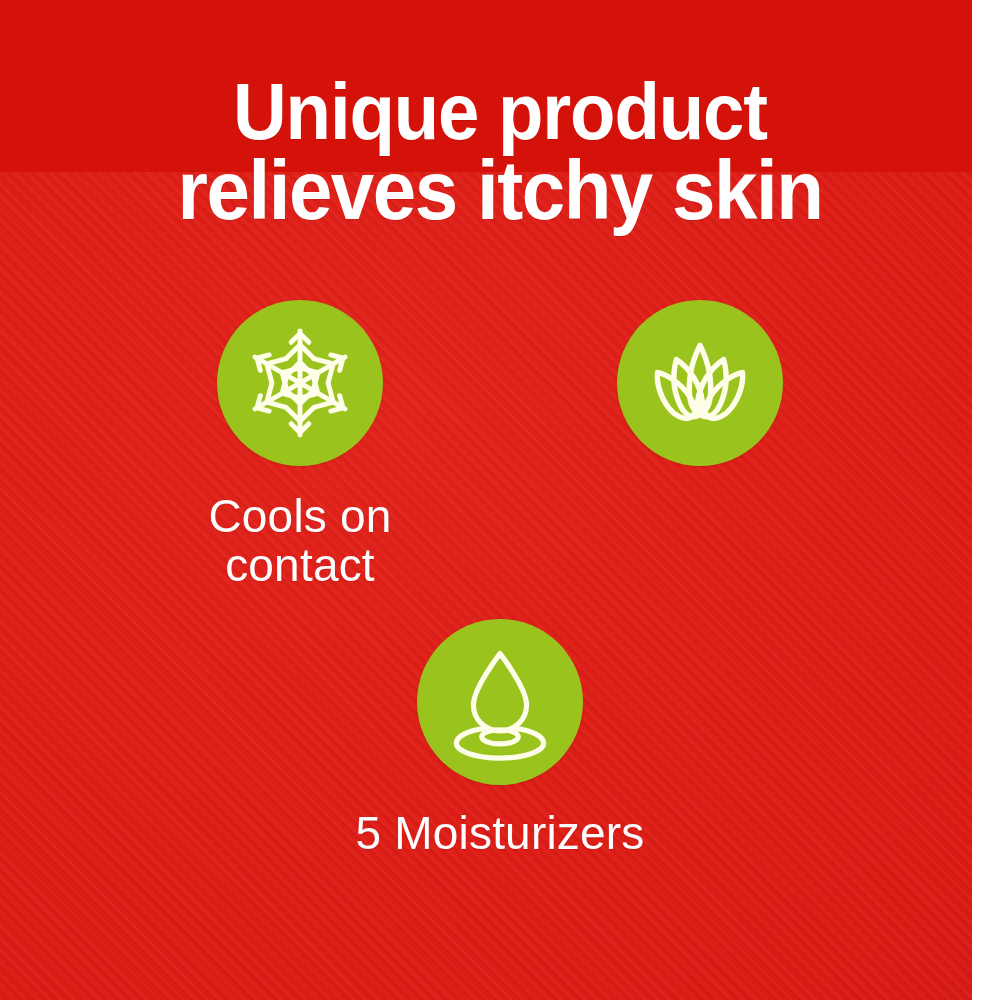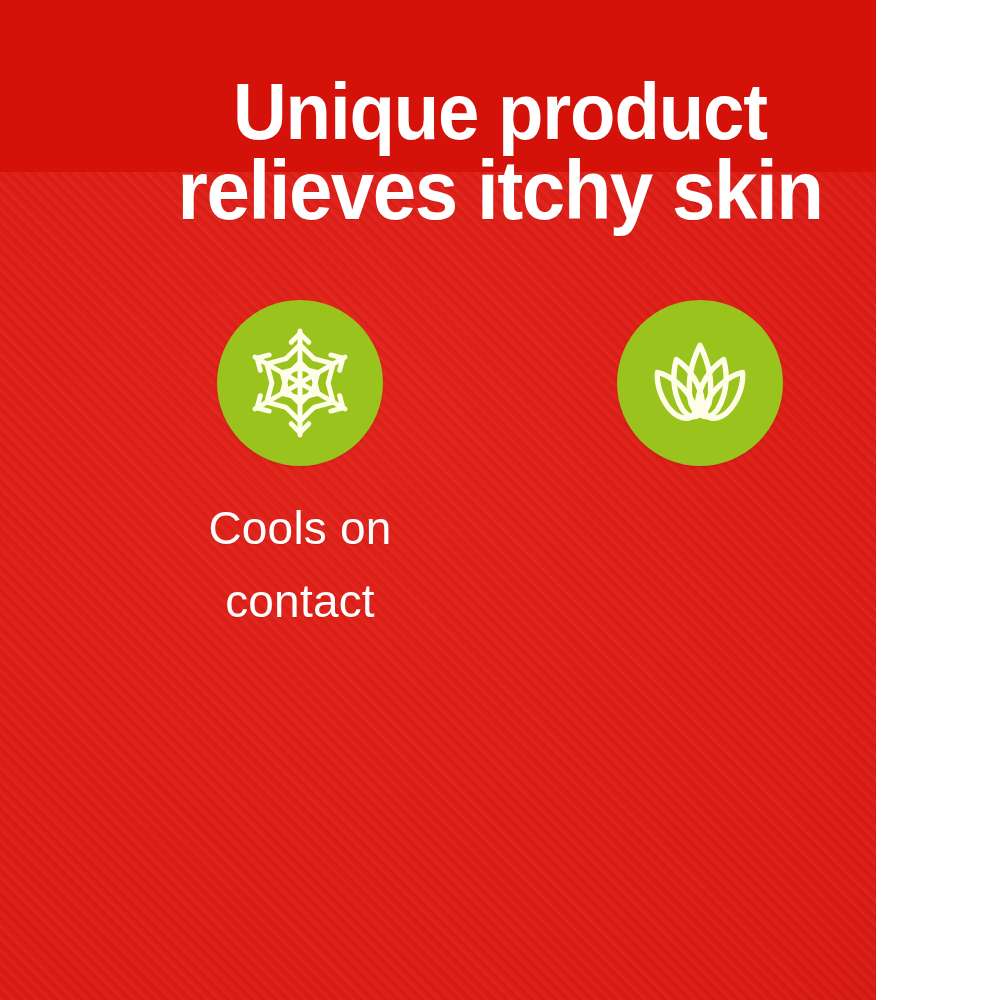--- a/index.html
+++ b/index.html
@@ -4,21 +4,21 @@
 <title>Product Benefits Graphic</title>
 <style>
   html, body {
     margin: 0;
     padding: 0;
     background: #ffffff;
   }
 
   #poster {
     position: relative;
-    width: 876px;
+    width: 972px;
     height: 1000px;
     overflow: hidden;
     background: #c2410c;
     font-family: "Liberation Sans", sans-serif;
     -webkit-font-smoothing: antialiased;
   }
 
   
   .bg-base {
     position: absolute;
@@ -125,21 +125,21 @@
   .icon-circle svg {
     display: block;
     width: 118px;
     height: 118px;
   }
 
   .feature-label {
     margin-top: 26px;
     color: #fdfdfd;
     font-size: 46px;
-    line-height: 73px;
+    line-height: 49px;
     font-weight: 300;
     letter-spacing: 0.2px;
     text-align: center;
     white-space: pre-line;
     text-shadow: 0 1px 1px rgba(120, 0, 0, 0.16);
   }
   .feature.row-2 .feature-label {
     margin-top: 24px;
     white-space: nowrap;
   }
@@ -246,17 +246,38 @@
                        C 83.5 62 87 50 86 41 Z"></path>
           </svg>
         </div>
       </div>
 
     </div>
 
     <div class="feature-row row2">
 
 
+      <div class="feature col-right row-2">
+        <div class="icon-circle">
+          <svg viewBox="0 0 100 100" fill="none" stroke="#fdfde8" stroke-width="4.4" stroke-linecap="round" stroke-linejoin="round">
+
+            <path d="M50 9
+                     C 50 9 27.5 38 27.5 52.5
+                     C 27.5 65 37.6 74.5 50 74.5
+                     C 62.4 74.5 72.5 65 72.5 52.5
+                     C 72.5 38 50 9 50 9 Z"></path>
+
+            <ellipse cx="50" cy="79.5" rx="15.5" ry="6"></ellipse>
+
+            <path d="M36 72.5
+                     C 22.5 74.2 13 79.2 13 85
+                     C 13 91.9 29.6 97.5 50 97.5
+                     C 70.4 97.5 87 91.9 87 85
+                     C 87 79.2 77.5 74.2 64 72.5"></path>
+          </svg>
+        </div>
+        <div class="feature-label">5 Moisturizers</div>
+      </div>
 
     </div>
 
   </div>
 </div>
 
 </body></html>

